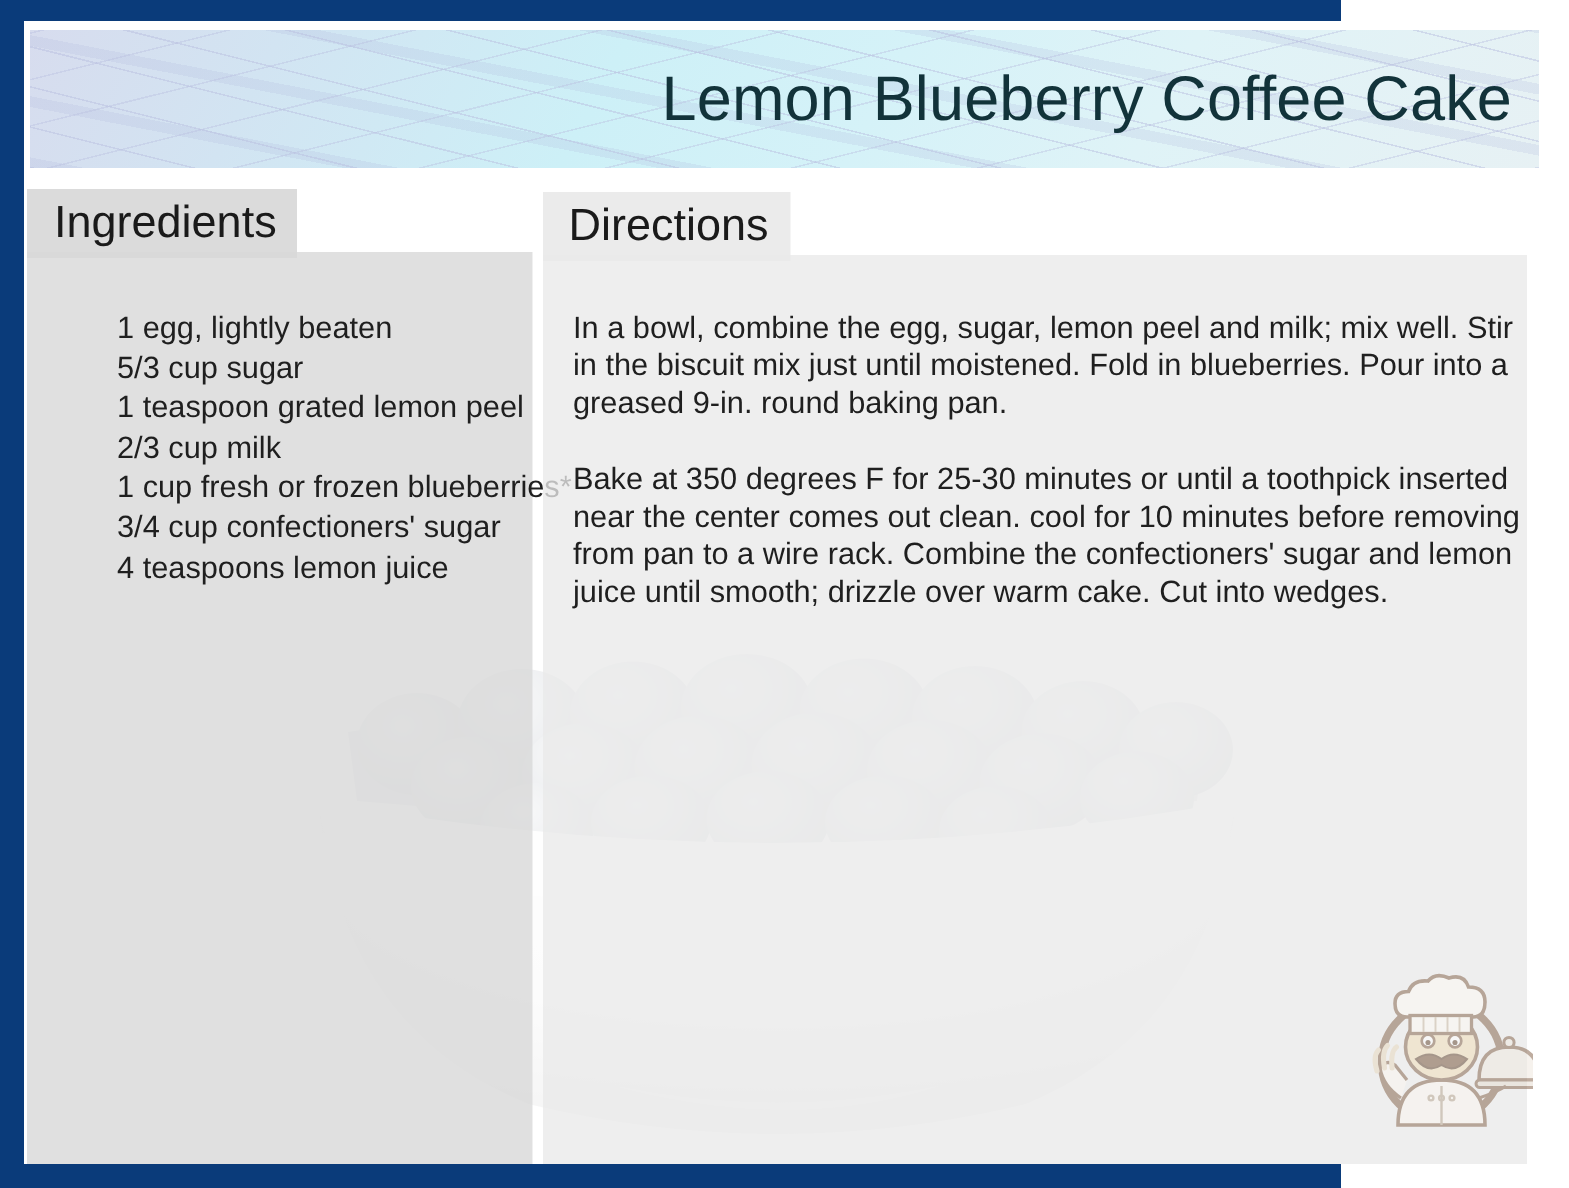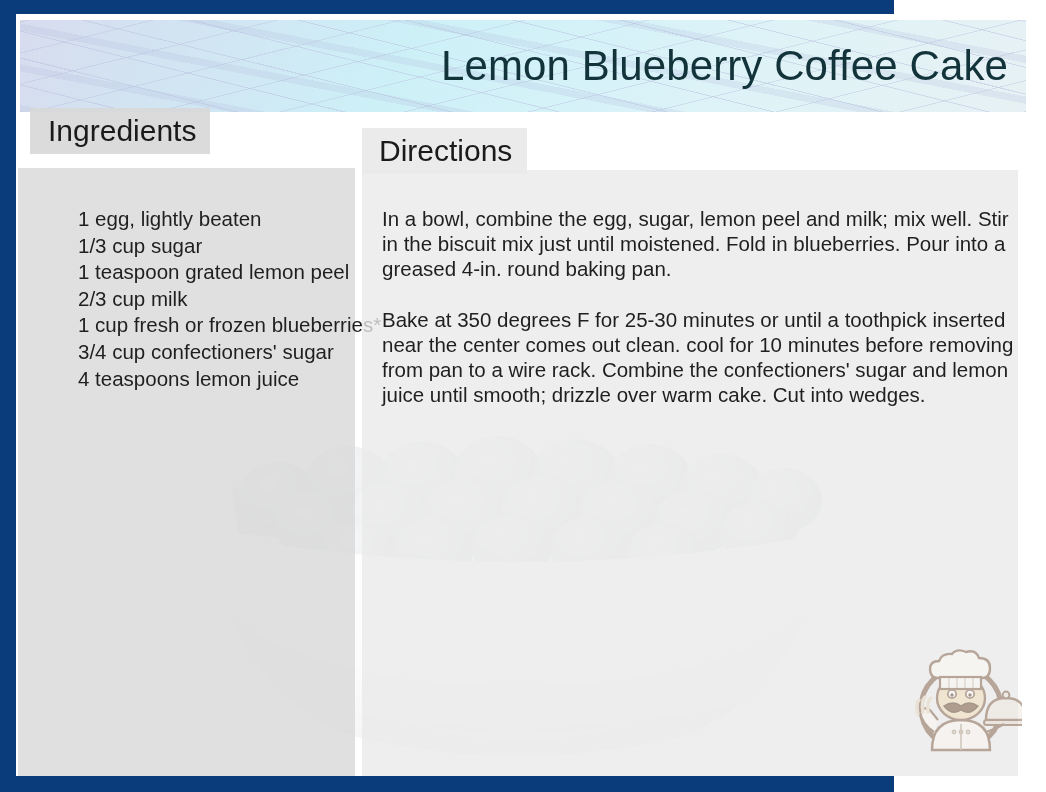--- a/index.html
+++ b/index.html
@@ -107,25 +107,24 @@
   
   .tab {
     position: absolute;
     background: rgba(216,216,216,0.92);
     display: flex;
     align-items: center;
   }
 
   .tab-ingredients {
     left: 2px;
-    top: 94px;
+    top: 112px;
     width: 180px;
     height: 46px;
     padding-left: 18px;
-    margin-left: 12px;
   }
 
   .tab-directions {
     left: 346px;
     top: 114px;
     width: 165px;
     height: 46px;
     padding-left: 17px;
     background: rgba(233,233,233,0.92);
   }
@@ -238,34 +237,34 @@
       <path d="M14 150 Q320 206 626 150 Q622 178 610 196 Q320 246 30 196 Q18 178 14 150 Z" fill="#ffffff" opacity="0.65"></path>
       <path d="M212 340 Q320 362 428 340 Q330 372 212 340 Z" fill="#ececec" opacity="0.8"></path>
     </svg>
 
     <div class="panel-ingredients"></div>
     <div class="tab tab-ingredients">
       <span class="tab-label">Ingredients</span>
     </div>
     <ul class="ingredients-list">
       <li>1 egg, lightly beaten</li>
-      <li>1/3 cup sugar</li>
+      <li>5/3 cup sugar</li>
       <li>1 teaspoon grated lemon peel</li>
       <li>2/3 cup milk</li>
       <li>1 cup fresh or frozen blueberries*</li>
       <li>3/4 cup confectioners' sugar</li>
       <li>4 teaspoons lemon juice</li>
     </ul>
 
     <div class="panel-directions"></div>
     <div class="tab tab-directions">
       <span class="tab-label">Directions</span>
     </div>
     <div class="directions-body">
-      <p>In a bowl, combine the egg, sugar, lemon peel and milk; mix well. Stir in the biscuit mix just until moistened. Fold in blueberries. Pour into a greased 4-in. round baking pan.</p>
+      <p>In a bowl, combine the egg, sugar, lemon peel and milk; mix well. Stir in the biscuit mix just until moistened. Fold in blueberries. Pour into a greased 9-in. round baking pan.</p>
       <p>Bake at 350 degrees F for 25-30 minutes or until a toothpick inserted near the center comes out clean. cool for 10 minutes before removing from pan to a wire rack. Combine the confectioners' sugar and lemon juice until smooth; drizzle over warm cake. Cut into wedges.</p>
     </div>
 
     <svg class="chef-logo" viewBox="0 0 122 122">
       <g fill="none" stroke="#8a6a52" stroke-width="5">
         <circle cx="61" cy="68" r="40"></circle>
       </g>
 
       <g>
         <path d="M86 80 Q86 58 106 58 Q126 58 126 80 Z" fill="#efe9e0" stroke="#8a6a52" stroke-width="2.4"></path>

